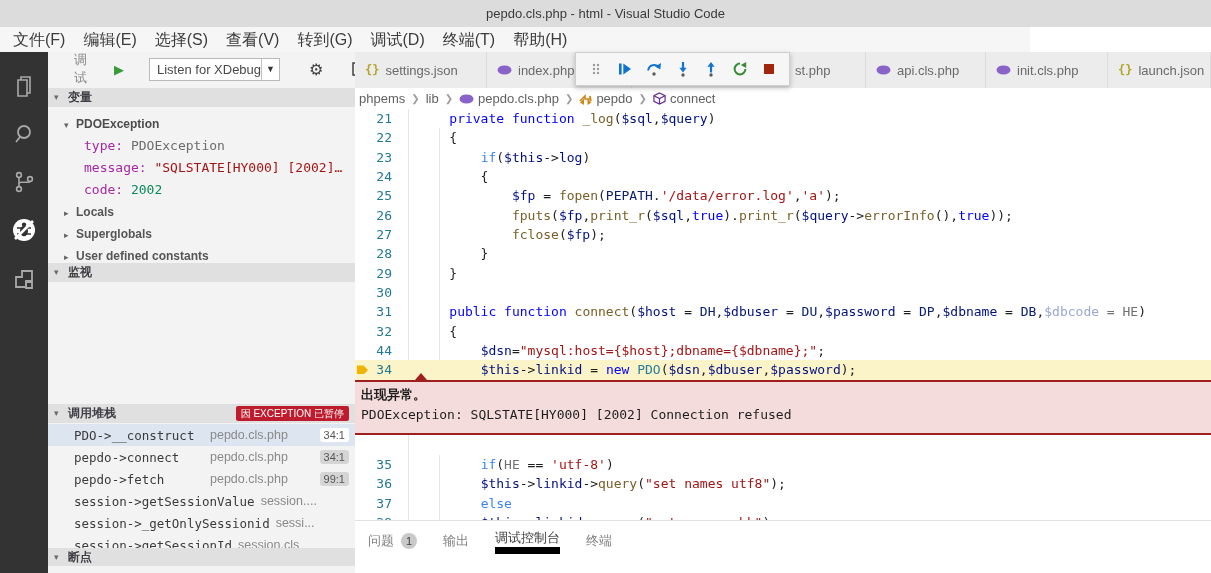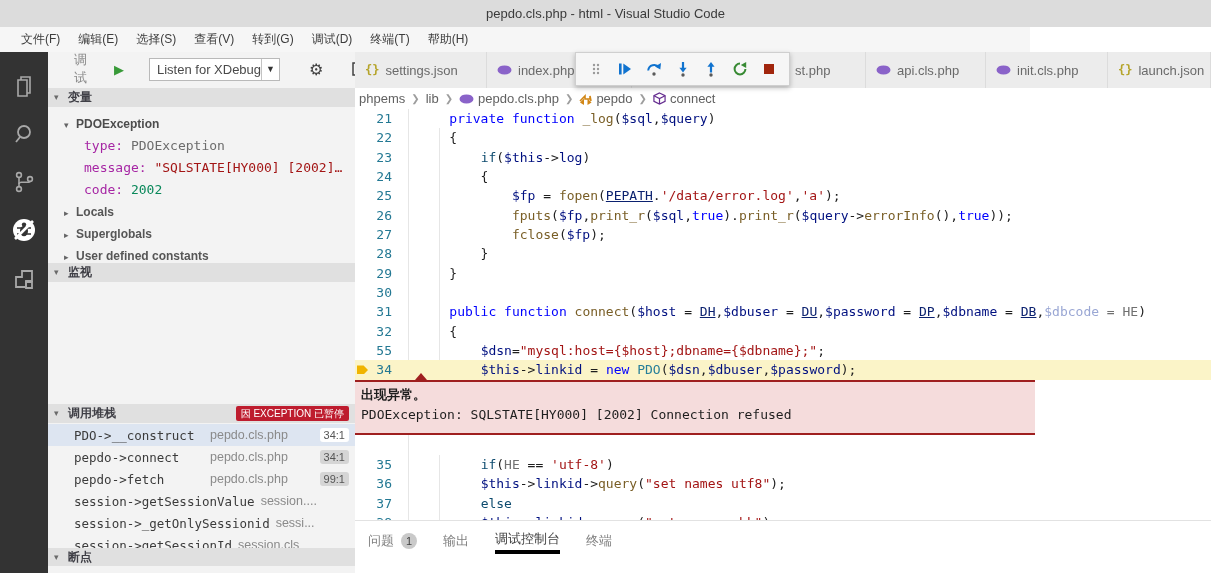--- a/index.html
+++ b/index.html
@@ -4,21 +4,21 @@
 <style>
   * { margin:0; padding:0; box-sizing:border-box; }
   html,body { width:1211px; height:573px; overflow:hidden; background:#fff;
     font-family:"Liberation Sans","DejaVu Sans",sans-serif; }
   #app { position:relative; width:1211px; height:573px; }
 
   
   #titlebar { position:absolute; left:0; top:0; width:1211px; height:27px; background:#dcdcdc;
     text-align:center; line-height:27px; font-size:13px; color:#3b3b3b; }
   #menubar { position:absolute; left:0; top:27px; width:1030px; height:25px; background:#f6f6f6;
-    font-size:12px; color:#3c3c3c; padding-left:12px; display:flex; align-items:center; }
+    font-size:16px; color:#3c3c3c; padding-left:4px; display:flex; align-items:center; }
   .menu-item { padding:0 9px; height:25px; line-height:25px; cursor:default; }
 
   
   #activitybar { position:absolute; left:0; top:52px; width:48px; height:521px; background:#333333; }
   .act-item { position:absolute; left:0; width:48px; height:48px; display:flex; align-items:center; justify-content:center; }
 
   
   #sidebar { position:absolute; left:48px; top:52px; width:307px; height:521px; background:#f3f3f3; font-size:13px; }
   .sect-header { position:absolute; left:0; width:307px; height:19px; background:#e0e0e0; color:#3f3f46;
     font-weight:bold; font-size:12px; line-height:19px; padding-left:20px; }
@@ -77,38 +77,38 @@
   .bc-sep { color:#9d9d9d; font-size:10px; margin:0 6px; }
 
   #code { position:absolute; left:0; top:57px; width:856px; height:411px; background:#fff; overflow:hidden;
     font-family:"DejaVu Sans Mono",monospace; font-size:13px; }
   .guide { position:absolute; width:1px; background:#e6e6e6; }
   .line { height:19.35px; line-height:19.35px; white-space:pre; position:relative; }
   .ln { display:inline-block; width:37px; text-align:right; color:#237893; margin-right:26px; }
   .line.hl { background:#fbf4c8; }
   .hl-arrow { position:absolute; left:2px; top:5px; width:11px; height:9px; background:#f0b400;
     clip-path:polygon(0 0,60% 0,100% 50%,60% 100%,0 100%); }
-  .tk-p { color:#1e1e1e; } .tk-k { color:#0000ff; } .tk-c { color:#0c4a6e; } .tk-f { color:#795e26; }
-  .tk-v { color:#001080; } .tk-s { color:#a31515; } .tk-t { color:#267f99; } .tk-n { color:#0b216f;text-decoration:underline; }
+  .tk-p { color:#1e1e1e; } .tk-k { color:#0000ff; } .tk-c { color:#3b82f6; } .tk-f { color:#795e26; }
+  .tk-v { color:#001080; } .tk-s { color:#a31515; } .tk-t { color:#267f99; } .tk-n { color:#0b216f; }
   .tk-g { color:#9aa7d4; } .tk-d { color:#707070; }
 
-  #exc-widget { position:absolute; left:0; top:271px; width:680px; height:55px; background:#f5dcdc;
+  #exc-widget { position:absolute; left:0; top:271px; width:856px; height:55px; background:#f5dcdc;
     border-top:2px solid #9f1f1f; border-bottom:2px solid #9f1f1f; padding:4px 0 0 6px; }
   #exc-wedge { position:absolute; left:60px; top:-9px; width:0; height:0;
     border-left:6px solid transparent; border-right:6px solid transparent; border-bottom:7px solid #9f1f1f; }
   #exc-title { font-family:"Liberation Sans",sans-serif; font-weight:bold; font-size:13px; color:#1e1e1e; }
   #exc-msg { font-family:"DejaVu Sans Mono",monospace; font-size:13px; color:#1e1e1e; margin-top:3px; }
   #code-after { position:absolute; left:0; top:346px; width:856px; }
 
   
   #panel { position:absolute; left:0; top:468px; width:856px; height:53px; background:#fff; border-top:1px solid #e2e2e2; }
   #panel-tabs { display:flex; align-items:flex-end; height:30px; padding-left:13px; margin-top:3px; }
   .panel-tab { display:flex; align-items:center; font-size:13px; color:#7f7f7f; margin-right:26px;
     height:26px; cursor:pointer; }
-  .panel-tab.active { color:#3f3f3f; border-bottom:4px solid #000000;margin-top:8px; }
+  .panel-tab.active { color:#3f3f3f; border-bottom:7px solid #000000;margin-top:8px; }
   .panel-badge { margin-left:7px; width:16px; height:16px; border-radius:50%; background:#c9c9c9; color:#3f3f3f;
     font-size:11px; display:flex; align-items:center; justify-content:center; }
 </style>
 </head>
 <body>
 
 <div id="app">
 
   <div id="titlebar">
     <span>pepdo.cls.php - html - Visual Studio Code</span>
@@ -391,21 +391,21 @@
           <div class="line"><span class="ln">23</span><span class="lt"><span class="tk-p">        </span><span class="tk-c">if</span><span class="tk-p">(</span><span class="tk-v">$this</span><span class="tk-p">-&gt;</span><span class="tk-v">log</span><span class="tk-p">)</span></span></div>
           <div class="line"><span class="ln">24</span><span class="lt"><span class="tk-p">        {</span></span></div>
           <div class="line"><span class="ln">25</span><span class="lt"><span class="tk-p">            </span><span class="tk-v">$fp</span><span class="tk-p"> = </span><span class="tk-f">fopen</span><span class="tk-p">(</span><span class="tk-n">PEPATH</span><span class="tk-p">.</span><span class="tk-s">'/data/error.log'</span><span class="tk-p">,</span><span class="tk-s">'a'</span><span class="tk-p">);</span></span></div>
           <div class="line"><span class="ln">26</span><span class="lt"><span class="tk-p">            </span><span class="tk-f">fputs</span><span class="tk-p">(</span><span class="tk-v">$fp</span><span class="tk-p">,</span><span class="tk-f">print_r</span><span class="tk-p">(</span><span class="tk-v">$sql</span><span class="tk-p">,</span><span class="tk-k">true</span><span class="tk-p">).</span><span class="tk-f">print_r</span><span class="tk-p">(</span><span class="tk-v">$query</span><span class="tk-p">-&gt;</span><span class="tk-f">errorInfo</span><span class="tk-p">(),</span><span class="tk-k">true</span><span class="tk-p">));</span></span></div>
           <div class="line"><span class="ln">27</span><span class="lt"><span class="tk-p">            </span><span class="tk-f">fclose</span><span class="tk-p">(</span><span class="tk-v">$fp</span><span class="tk-p">);</span></span></div>
           <div class="line"><span class="ln">28</span><span class="lt"><span class="tk-p">        }</span></span></div>
           <div class="line"><span class="ln">29</span><span class="lt"><span class="tk-p">    }</span></span></div>
           <div class="line"><span class="ln">30</span><span class="lt"></span></div>
           <div class="line"><span class="ln">31</span><span class="lt"><span class="tk-p">    </span><span class="tk-k">public</span><span class="tk-p"> </span><span class="tk-k">function</span><span class="tk-p"> </span><span class="tk-f">connect</span><span class="tk-p">(</span><span class="tk-v">$host</span><span class="tk-p"> = </span><span class="tk-n">DH</span><span class="tk-p">,</span><span class="tk-v">$dbuser</span><span class="tk-p"> = </span><span class="tk-n">DU</span><span class="tk-p">,</span><span class="tk-v">$password</span><span class="tk-p"> = </span><span class="tk-n">DP</span><span class="tk-p">,</span><span class="tk-v">$dbname</span><span class="tk-p"> = </span><span class="tk-n">DB</span><span class="tk-p">,</span><span class="tk-g">$dbcode</span><span class="tk-d"> = HE</span><span class="tk-p">)</span></span></div>
           <div class="line"><span class="ln">32</span><span class="lt"><span class="tk-p">    {</span></span></div>
-          <div class="line"><span class="ln">55</span><span class="lt"><span class="tk-p">        </span><span class="tk-v">$dsn</span><span class="tk-p">=</span><span class="tk-s">"mysql:host={$host};dbname={$dbname};"</span><span class="tk-p">;</span></span></div>
+          <div class="line"><span class="ln">44</span><span class="lt"><span class="tk-p">        </span><span class="tk-v">$dsn</span><span class="tk-p">=</span><span class="tk-s">"mysql:host={$host};dbname={$dbname};"</span><span class="tk-p">;</span></span></div>
           <div class="line hl"><span class="hl-arrow"></span><span class="ln">34</span><span class="lt"><span class="tk-p">        </span><span class="tk-v">$this</span><span class="tk-p">-&gt;</span><span class="tk-v">linkid</span><span class="tk-p"> = </span><span class="tk-k">new</span><span class="tk-p"> </span><span class="tk-t">PDO</span><span class="tk-p">(</span><span class="tk-v">$dsn</span><span class="tk-p">,</span><span class="tk-v">$dbuser</span><span class="tk-p">,</span><span class="tk-v">$password</span><span class="tk-p">);</span></span></div>
         </div>
       <div id="exc-widget">
         <div id="exc-wedge"></div>
         <div id="exc-title">出现异常。</div>
         <div id="exc-msg">PDOException: SQLSTATE[HY000] [2002] Connection refused</div>
       </div>
       <div id="code-after">
           <div class="line"><span class="ln">35</span><span class="lt"><span class="tk-p">        </span><span class="tk-c">if</span><span class="tk-p">(</span><span class="tk-d">HE</span><span class="tk-p"> == </span><span class="tk-s">'utf-8'</span><span class="tk-p">)</span></span></div>
           <div class="line"><span class="ln">36</span><span class="lt"><span class="tk-p">        </span><span class="tk-v">$this</span><span class="tk-p">-&gt;</span><span class="tk-v">linkid</span><span class="tk-p">-&gt;</span><span class="tk-f">query</span><span class="tk-p">(</span><span class="tk-s">"set names utf8"</span><span class="tk-p">);</span></span></div>

